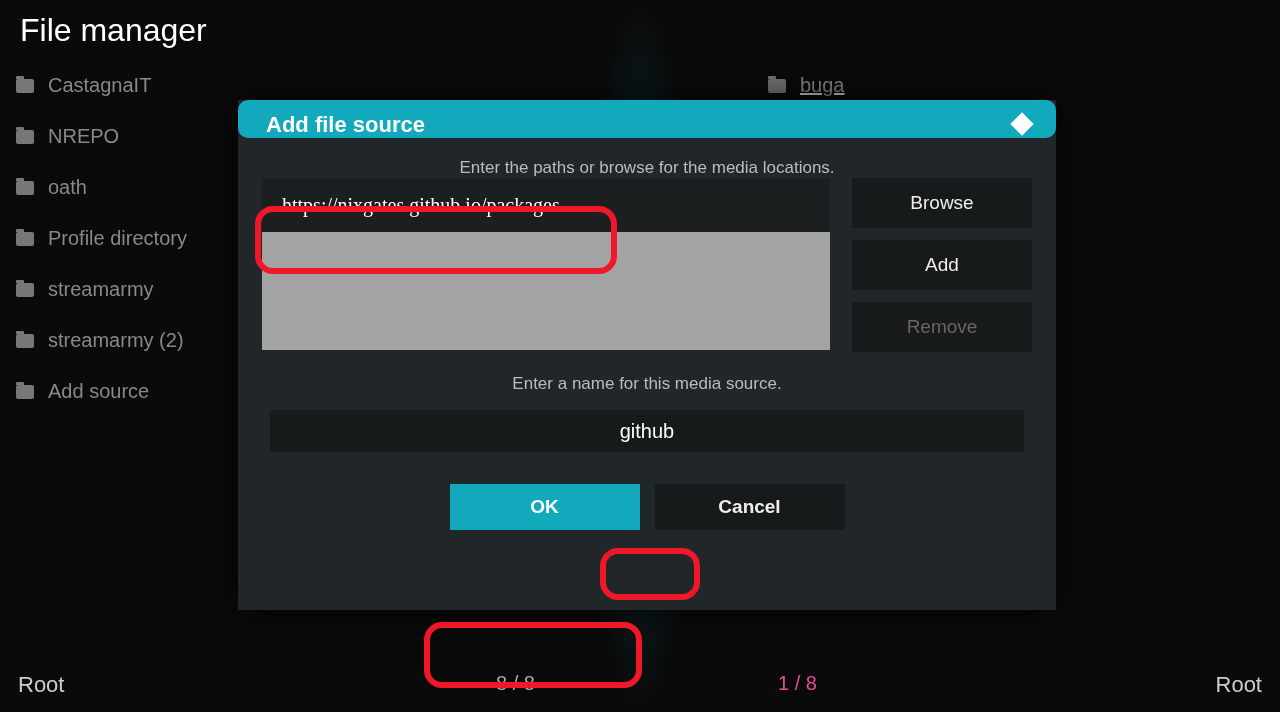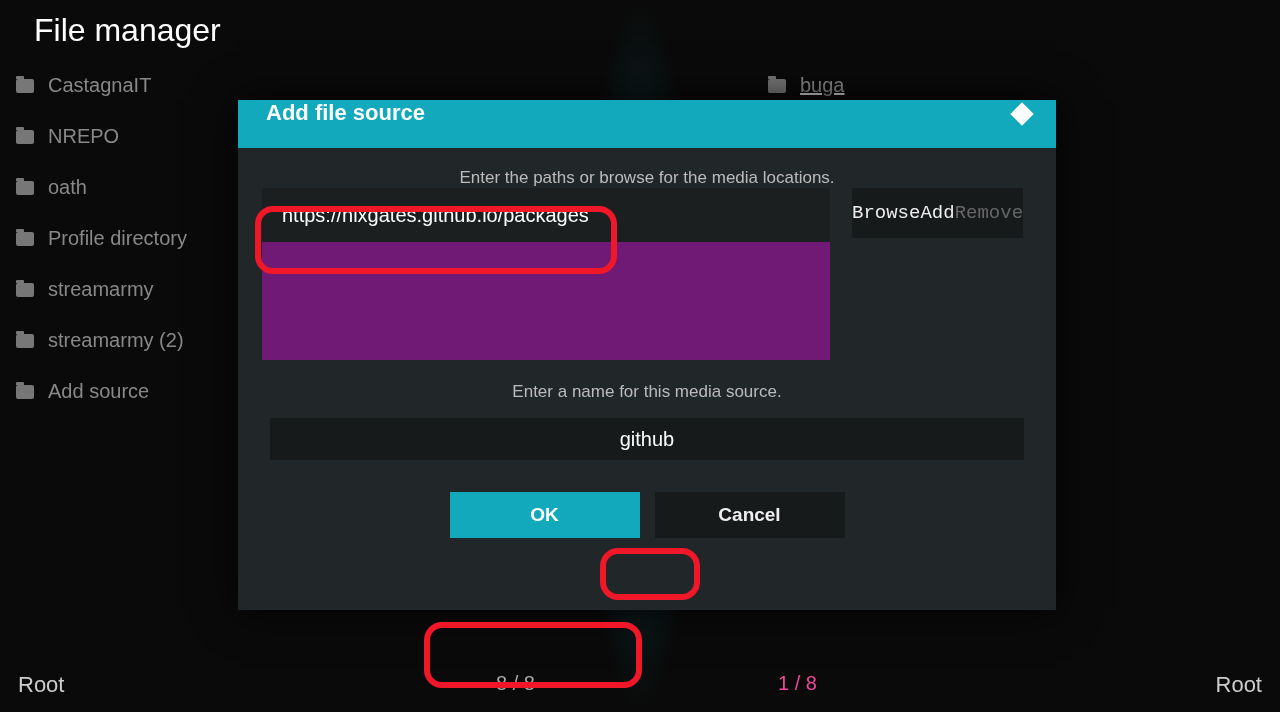--- a/index.html
+++ b/index.html
@@ -18,21 +18,21 @@
   left: 50%;
   width: 120px;
   height: 712px;
   transform: translateX(-50%);
   background: radial-gradient(ellipse at center, rgba(20,150,170,0.35) 0%, rgba(20,150,170,0) 70%);
   pointer-events: none;
 }
 .header {
   position: absolute;
   top: 12px;
-  left: 34px;
+  left: 20px;
   right: 18px;
   display: flex;
   justify-content: space-between;
   align-items: flex-start;
   text-align: right;
 }
 .header-title {
   font-size: 32px;
   color: #ffffff;
   font-weight: 400;
@@ -89,25 +89,26 @@
   position: absolute;
   top: 100px;
   left: 238px;
   width: 818px;
   height: 510px;
   background: #212628;
   box-shadow: 0 0 40px rgba(0,0,0,0.8);
 }
 .dialog-header {
   background: #12a9bd;
-  height: 48px;
-  display: flex;
-  align-items: flex-start;
+  height: 38px;
+  display: flex;
+  align-items: flex-end;
   justify-content: space-between;
   padding: 0 20px 0 28px;
+  border-radius: 10px;
 }
 .dialog-title {
   color: #ffffff;
   font-size: 22px;
   font-weight: bold;
 }
 .logo {
   width: 28px;
   height: 28px;
   position: relative;
@@ -121,38 +122,39 @@
   font-size: 17px;
   color: #bbbbbb;
 }
 .path-row {
   display: flex;
   gap: 22px;
   margin-bottom: 22px;
 }
 .path-box {
   flex: 1;
-  background: #701a75;
+  background: #a3a3a3;
   height: 172px;
   position: relative;
+  font-family: Liberation Serif, serif;
 }
 .path-input {
   height: 54px;
   display: flex;
   align-items: center;
   padding: 0 20px;
   font-size: 20px;
   color: #ffffff;
   background: #1b1f20;
 }
 .side-buttons {
   width: 180px;
   display: flex;
-  flex-direction: row;
-  font-family: Liberation Mono, monospace;
+  flex-direction: column;
+  gap: 12px;
 }
 .side-btn {
   height: 50px;
   background: #171a1b;
   display: flex;
   align-items: center;
   justify-content: center;
   font-size: 19px;
   color: #eeeeee;
   cursor: pointer;

